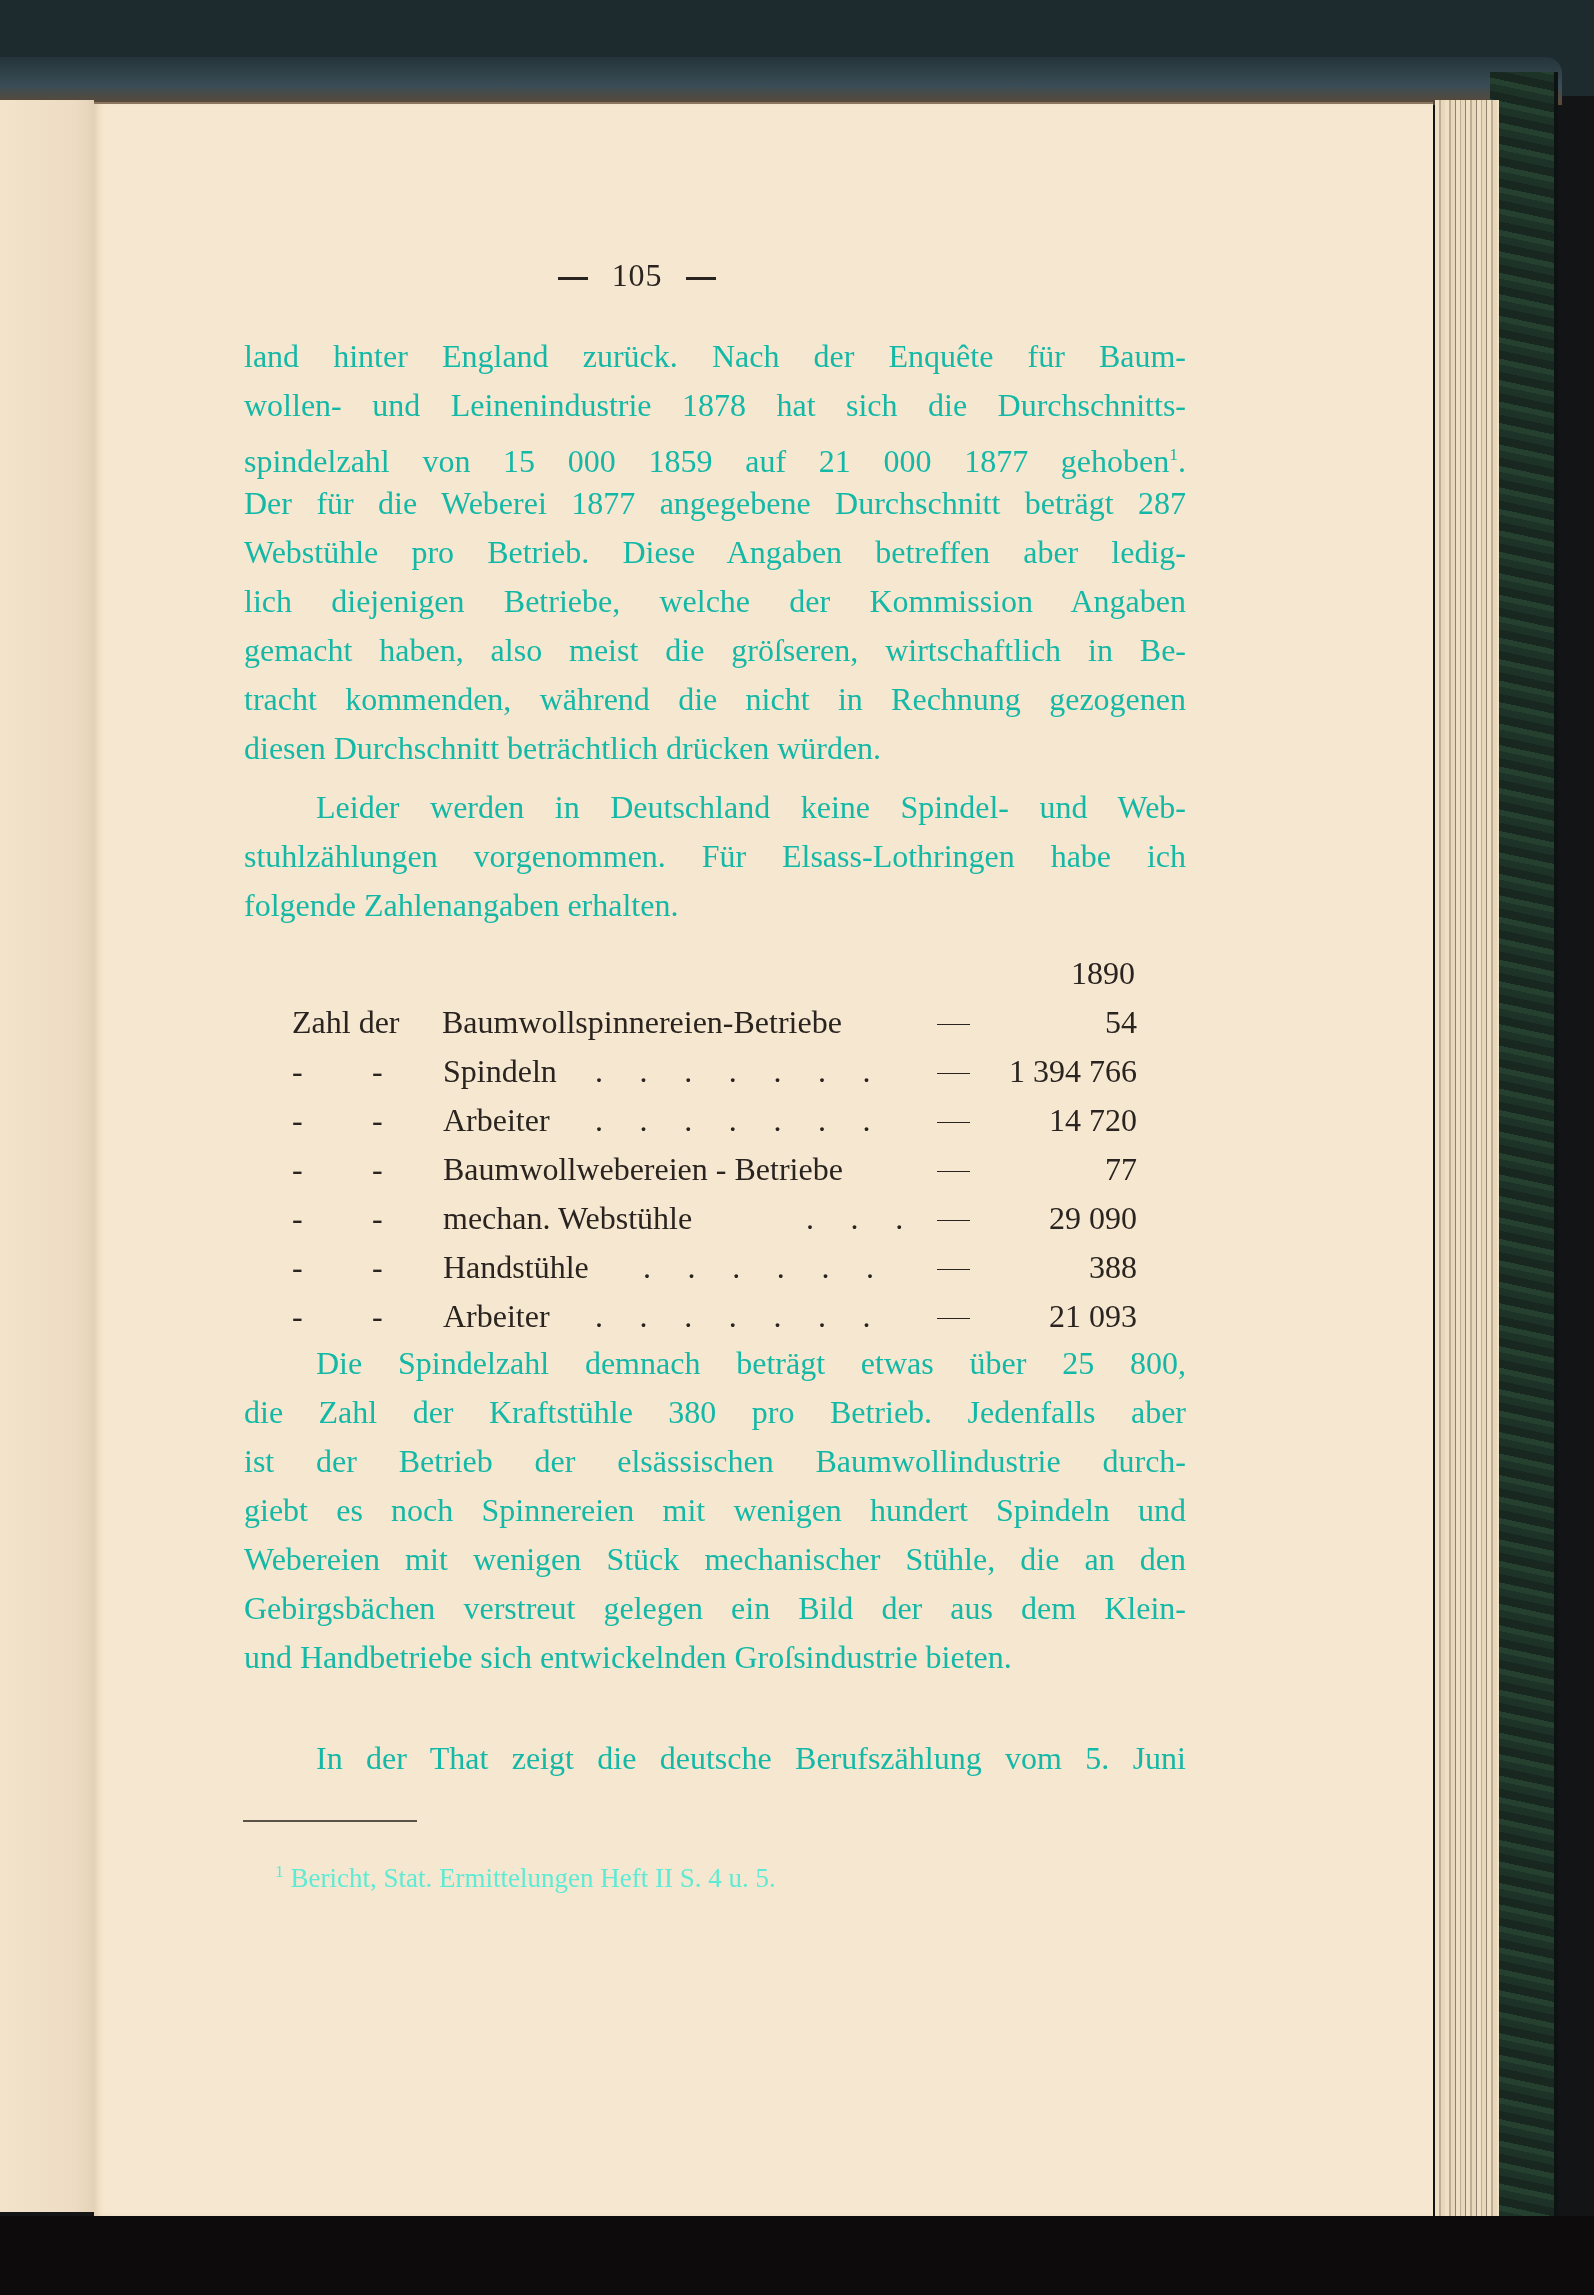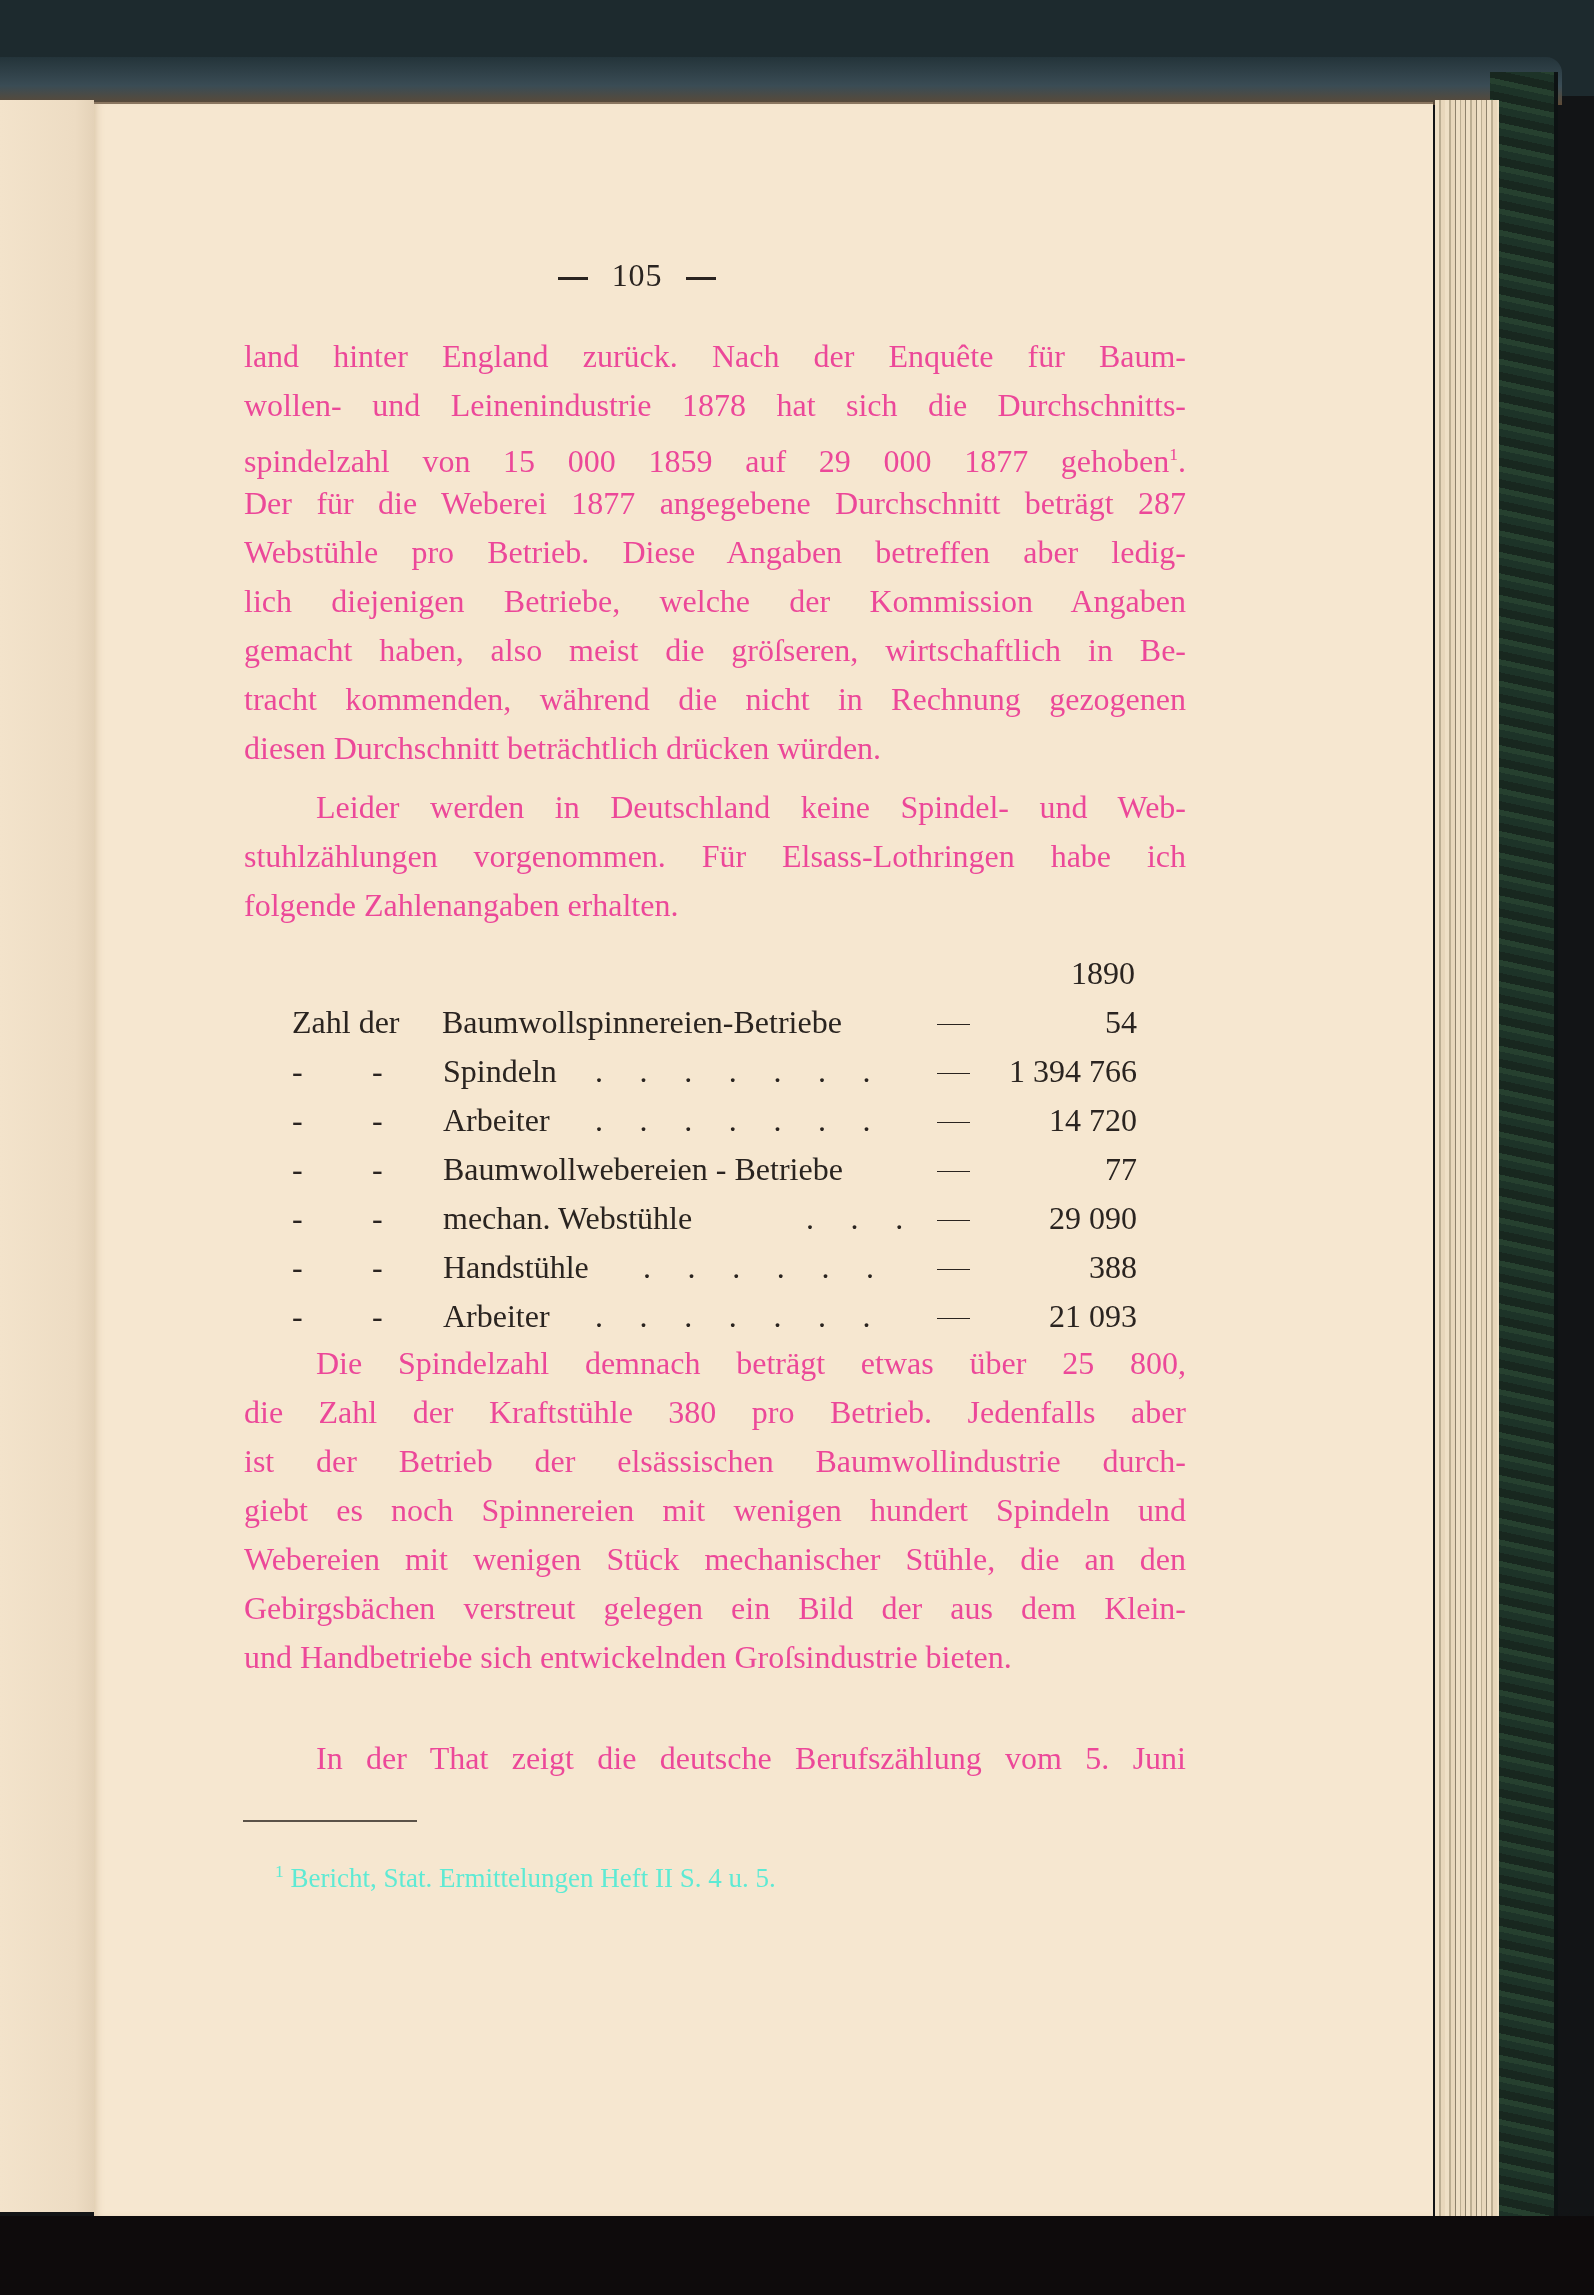--- a/index.html
+++ b/index.html
@@ -35,21 +35,21 @@
     background:#f6e7d0;
     box-shadow: inset 6.4px 0 8px -4.8px rgba(160,130,90,0.35);
   }
   .page-top-line {
     position:absolute; left:94px; top:102px; width:1339px; height:2.4px; background:#8a7660;
   }
   .bottom-dark {
     position:absolute; left:0; top:2216px; width:1594px; height:80px; background:#0e0b0c;
   }
   .text {
-    position:absolute; color:#ec4899; font-size:32px; line-height:49px;
+    position:absolute; color:#14b8a6; font-size:32px; line-height:49px;
     font-family:"Liberation Serif", serif;
   }
   .pagenum {
     position:absolute; left:0; width:1274px; top:257px; text-align:center;
     font-size:32px; color:#2a2420; font-family:"Liberation Serif", serif;
     letter-spacing:0.8px;
   }
   .pagenum .dash { display:inline-block; width:30px; height:2.4px; background:#2a2420; vertical-align:middle; margin:0 24px; }
   .body-col { left:244px; width:942px; }
   .line { display:block; white-space:nowrap; text-align:justify; text-align-last:justify; height:49px; }
@@ -87,21 +87,21 @@
 <div class="page-top-line"></div>
 <div class="bottom-dark"></div>
 
 <div class="pagenum">
   <span class="dash"></span><span>105</span><span class="dash"></span>
 </div>
 
 <div class="text body-col" style="top:332px;">
   <span class="line">land hinter England zurück. Nach der Enquête für Baum-</span>
   <span class="line">wollen- und Leinenindustrie 1878 hat sich die Durchschnitts-</span>
-  <span class="line"><span>spindelzahl von 15 000 1859 auf 29 000 1877 gehoben</span><sup>1</sup>.</span>
+  <span class="line"><span>spindelzahl von 15 000 1859 auf 21 000 1877 gehoben</span><sup>1</sup>.</span>
   <span class="line">Der für die Weberei 1877 angegebene Durchschnitt beträgt 287</span>
   <span class="line">Webstühle pro Betrieb. Diese Angaben betreffen aber ledig-</span>
   <span class="line">lich diejenigen Betriebe, welche der Kommission Angaben</span>
   <span class="line">gemacht haben, also meist die gröſseren, wirtschaftlich in Be-</span>
   <span class="line">tracht kommenden, während die nicht in Rechnung gezogenen</span>
   <span class="line last">diesen Durchschnitt beträchtlich drücken würden.</span>
 </div>
 
 <div class="text body-col" style="top:783px;">
   <span class="line indent">Leider werden in Deutschland keine Spindel- und Web-</span>

